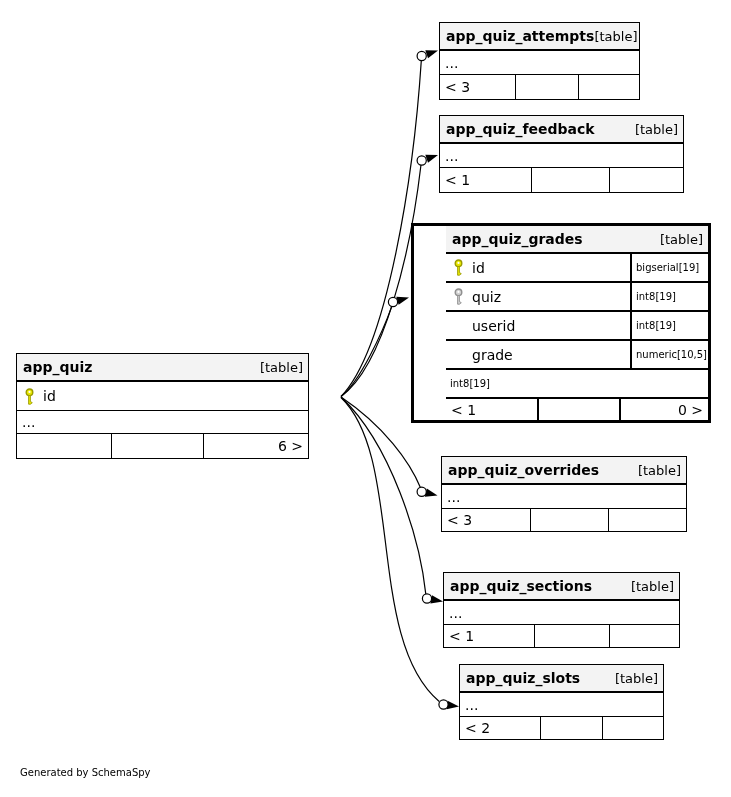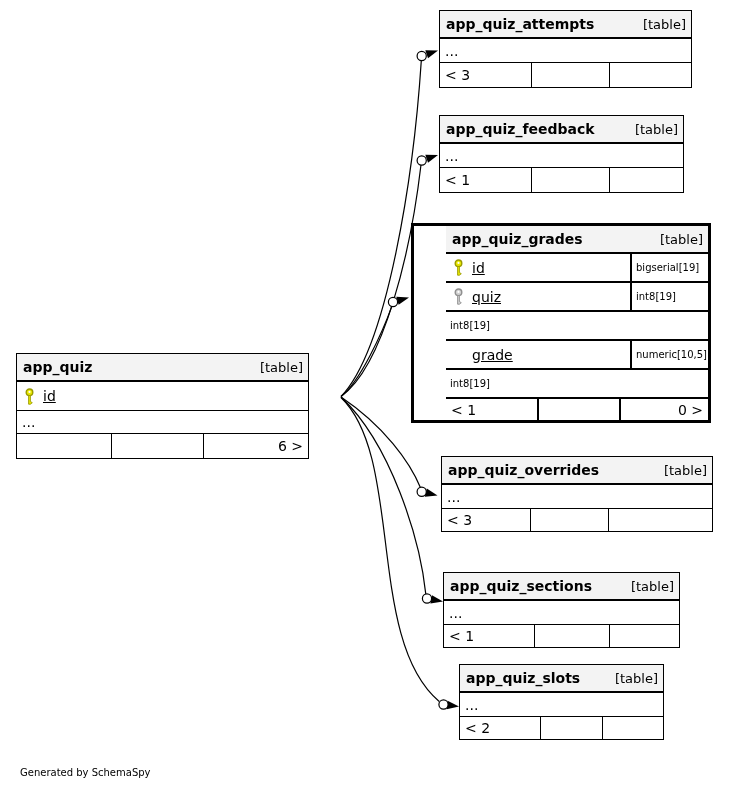--- a/index.html
+++ b/index.html
@@ -19,21 +19,21 @@
   .hdr {
     display:flex; justify-content:space-between; align-items:center;
     height:26px; background:#f3f3f3; border-bottom:2px solid #000;
     padding:0 5px 0 6px; box-sizing:content-box;
   }
   .tname { font-weight:bold; font-size:14px; letter-spacing:0; }
   .ttag  { font-size:13px; font-weight:normal; }
 
   .crow { display:flex; align-items:center; height:27px; border-bottom:2px solid #000; }
   .tbl:not(.focus) .crow { height:28px; border-bottom:1px solid #000; }
-  .cnamecell { display:flex; align-items:center; height:100%; box-sizing:border-box;text-decoration:underline; }
+  .cnamecell { display:flex; align-items:center; height:100%; box-sizing:border-box; }
   .focus .cnamecell { width:186px; border-right:2px solid #000; }
   .kslot { width:13px; margin-left:7px; display:inline-flex; align-items:center; }
   .cname { font-size:14px; margin-left:6px; white-space:nowrap; }
   .ctype { font-size:10px; padding-left:4px; flex:1; white-space:nowrap; }
 
   .ell { display:flex; align-items:center; height:23px; border-bottom:1px solid #000;
          font-size:14px; padding-left:5px; }
   .ell.tall { height:22px; }
 
   .ftr { display:flex; }
@@ -73,21 +73,21 @@
     <g fill="#ffffff" stroke="#000000" stroke-width="1.2">
       <circle cx="421.7" cy="56" r="4.6"></circle>
       <circle cx="421.7" cy="160.5" r="4.6"></circle>
       <circle cx="393" cy="302" r="4.6"></circle>
       <circle cx="421.7" cy="491.7" r="4.6"></circle>
       <circle cx="427" cy="598.5" r="4.6"></circle>
       <circle cx="443.5" cy="704.5" r="4.6"></circle>
     </g>
   </svg>
 
-  <div class="tbl" style="left:439px; top:10px; width:253px;">
+  <div class="tbl" style="left:439px; top:22px; width:201px;">
     <div class="hdr">
       <span class="tname">app_quiz_attempts</span>
       <span class="ttag">[table]</span>
     </div>
     <div class="ell">...</div>
     <div class="ftr tall-ftr">
       <div class="fc first" style="width:91px">&lt; 3</div>
       <div class="fc mid" style="width:78px"></div>
       <div class="fc mid right" style="width:74px"></div>
     </div>
@@ -134,20 +134,24 @@
             <circle cx="5.5" cy="3.9" r="1.1" fill="#ffffff"></circle>
             <path d="M4.6,7.5 h1.8 v6 l1.9,1.2 -1.9,1.5 h-1.8 z" fill="#d0d0d0" stroke="#8f8f8f" stroke-width="0.9"></path>
           </svg>
         </span>
         <span class="cname">quiz</span>
       </div>
       <span class="ctype">int8[19]</span>
     </div>
 
     <div class="crow">
+      <div class="cnamecell">
+        <span class="kslot"></span>
+        <span class="cname">userid</span>
+      </div>
       <span class="ctype">int8[19]</span>
     </div>
 
     <div class="crow">
       <div class="cnamecell">
         <span class="kslot"></span>
         <span class="cname">grade</span>
       </div>
       <span class="ctype">numeric[10,5]</span>
     </div>
@@ -185,21 +189,21 @@
 
     <div class="ell tall">...</div>
 
     <div class="ftr tall-ftr">
       <div class="fc first" style="width:104px"></div>
       <div class="fc mid" style="width:103px"></div>
       <div class="fc mid right" style="width:117px">6 &gt;</div>
     </div>
   </div>
 
-  <div class="tbl" style="left:441px; top:456px; width:272px;">
+  <div class="tbl" style="left:441px; top:456px; width:246px;">
     <div class="hdr">
       <span class="tname">app_quiz_overrides</span>
       <span class="ttag">[table]</span>
     </div>
     <div class="ell">...</div>
     <div class="ftr">
       <div class="fc first" style="width:88px">&lt; 3</div>
       <div class="fc mid" style="width:78px"></div>
       <div class="fc mid right" style="width:78px"></div>
     </div>

